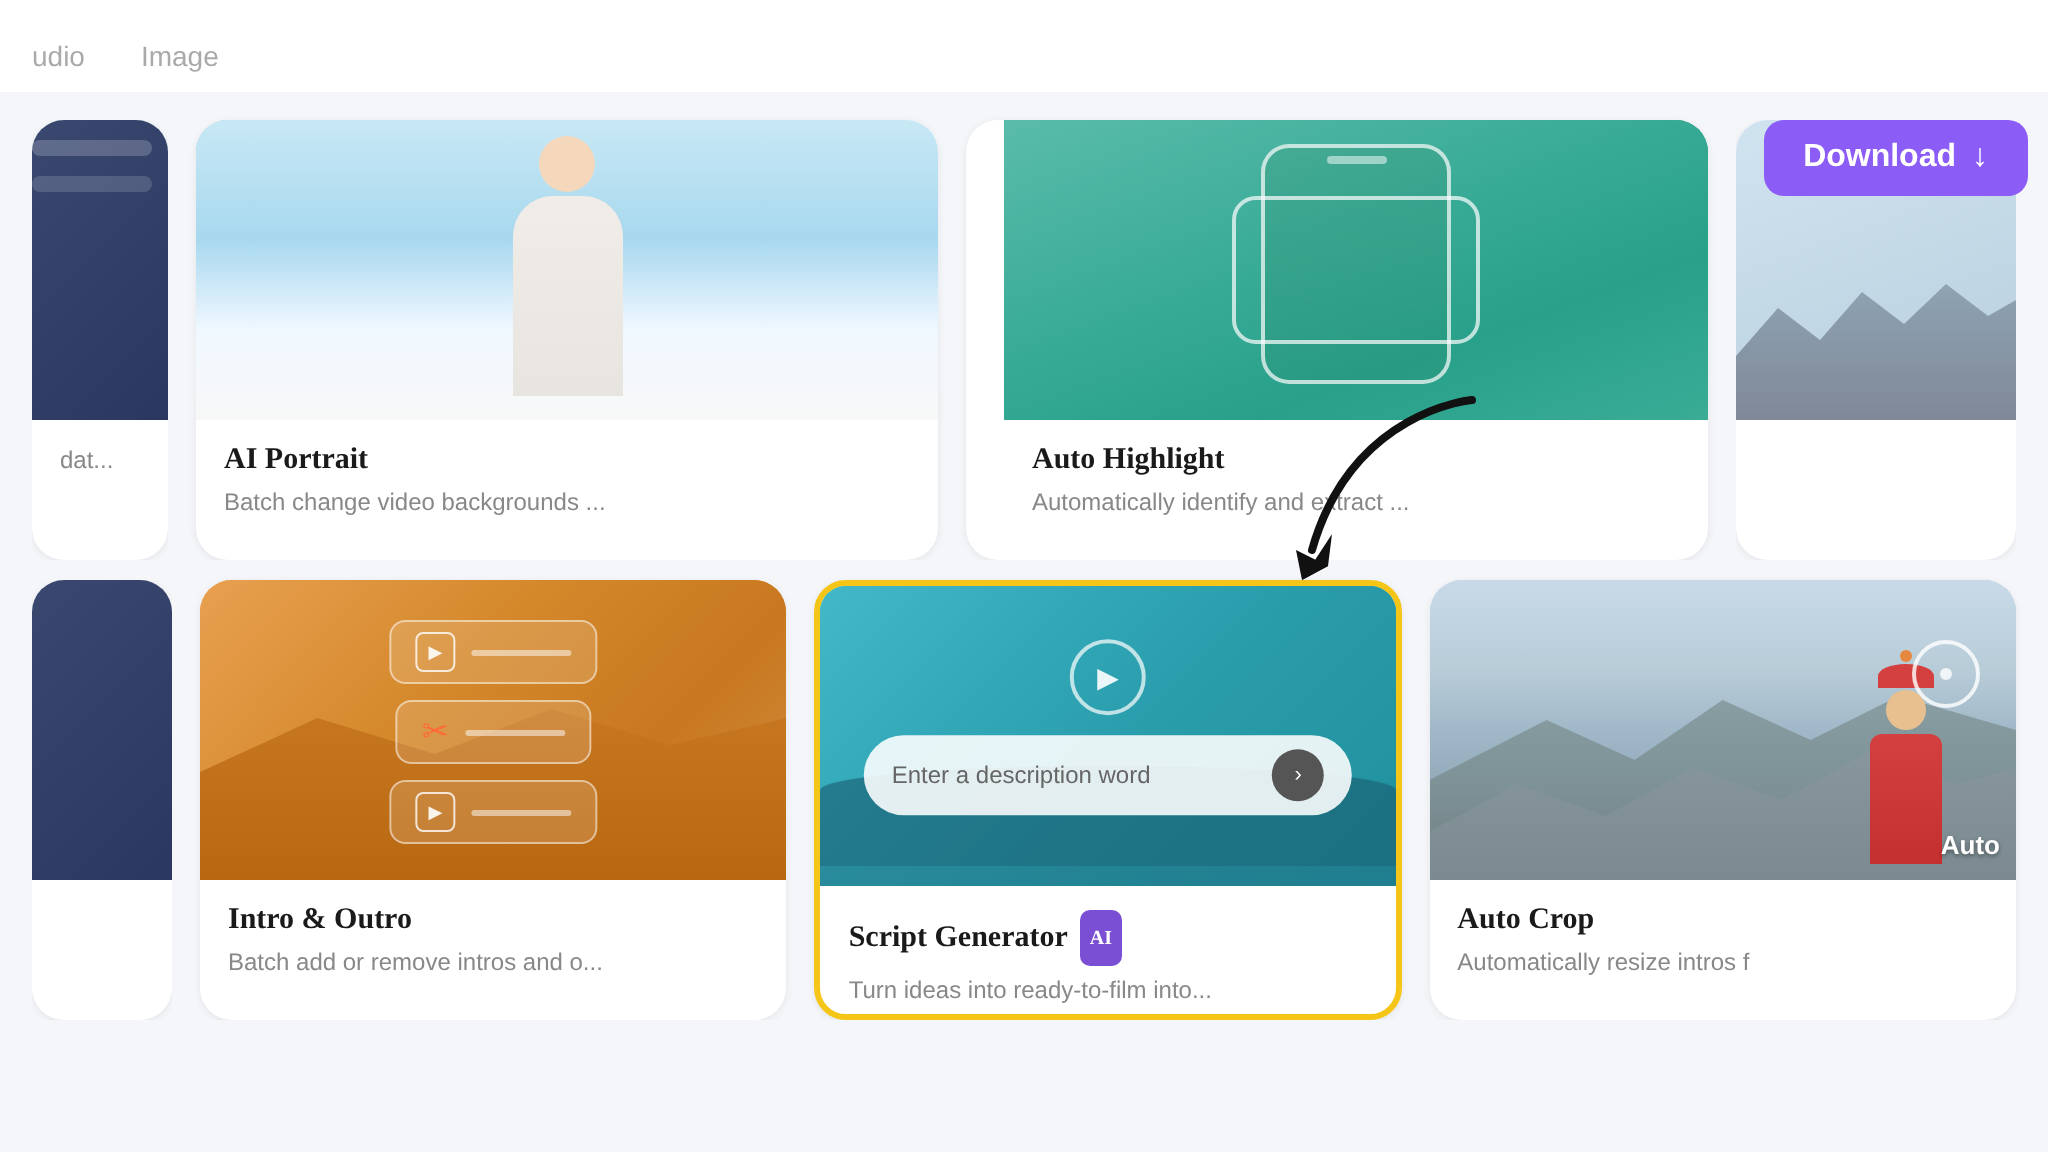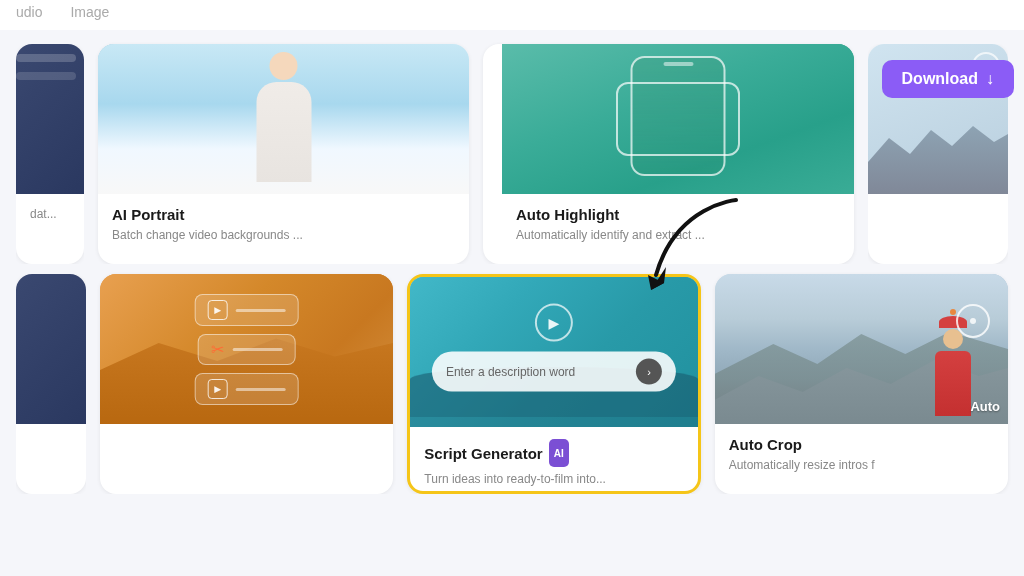--- a/index.html
+++ b/index.html
@@ -88,20 +88,21 @@
     }
 
     .card-title {
       font-size: 15px;
       font-weight: 700;
       color: #1a1a1a;
       margin-bottom: 4px;
       display: flex;
       align-items: center;
       gap: 6px;
+      font-family: Liberation Serif, serif;
     }
 
     .ai-badge {
       display: inline-flex;
       align-items: center;
       justify-content: center;
       background: #7b4fd4;
       color: #fff;
       font-size: 10px;
       font-weight: 700;
@@ -151,21 +152,21 @@
       display: flex;
       flex-direction: column;
       gap: 8px;
       align-items: center;
     }
 
     .top-bar {
       display: flex;
       align-items: center;
       gap: 28px;
-      padding: 4px 20px 10px 16px;
+      padding: 20px 20px 10px 16px;
       background: #fff;
     }
 
     .top-bar-tab {
       font-size: 14px;
       color: #aaa;
       cursor: pointer;
     }
 
     .row-1 {
@@ -331,20 +332,26 @@
               <span style="color:#ff6b35;font-size:16px;">✂</span>
               <div style="width:50px;height:3px;background:rgba(255,255,255,0.5);border-radius:2px;"></div>
             </div>
             <div style="background:rgba(255,255,255,0.15);border:1.5px solid rgba(255,255,255,0.5);border-radius:8px;padding:5px 12px;display:flex;align-items:center;gap:8px;">
               <div style="width:20px;height:20px;border:1.5px solid rgba(255,255,255,0.8);border-radius:4px;display:flex;align-items:center;justify-content:center;color:rgba(255,255,255,0.9);font-size:9px;">▶</div>
               <div style="width:50px;height:3px;background:rgba(255,255,255,0.5);border-radius:2px;"></div>
             </div>
           </div>
         </div>
       </div>
+      <div class="card-body">
+        <div class="card-title">
+          <span>Intro &amp; Outro</span>
+        </div>
+        <div class="card-desc">Batch add or remove intros and o...</div>
+      </div>
     </div>
   </div>
 
   <div class="card-wrap">
     <div class="card highlighted" style="height:220px;">
       <div class="card-thumb" style="height:150px;">
         <div class="thumb-script" style="overflow:hidden;">
           <div style="position:absolute;top:0;left:0;right:0;bottom:0;background:linear-gradient(135deg,#42b8c8 0%,#32a8b8 30%,#289aa8 60%,#20909e 100%);"></div>
 
           <div style="position:absolute;bottom:0;left:0;right:0;height:60px;background:rgba(30,100,120,0.4);border-radius:50% 50% 0 0 / 20% 20% 0 0;"></div>

